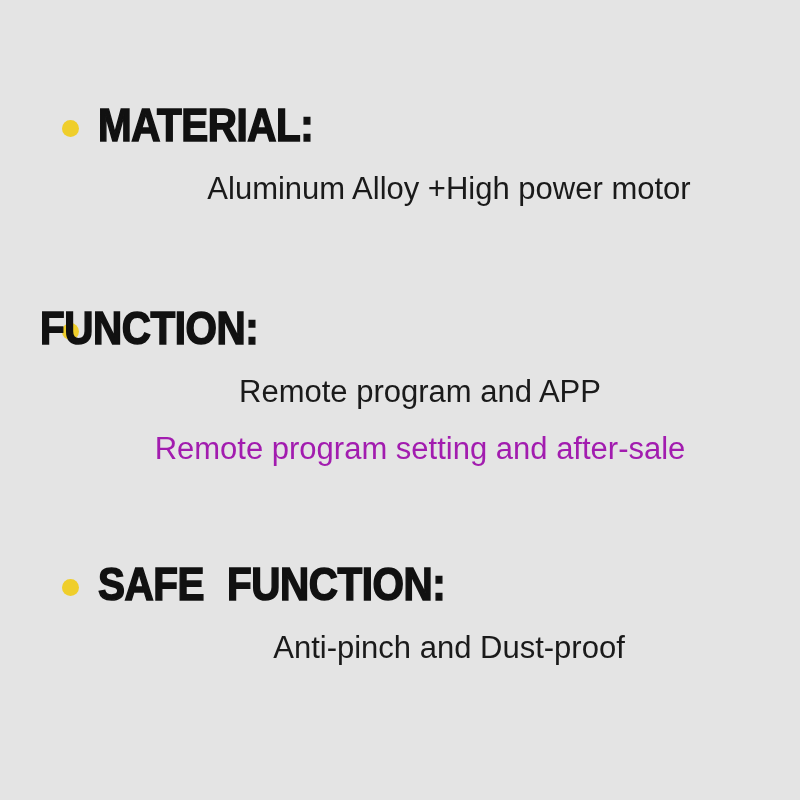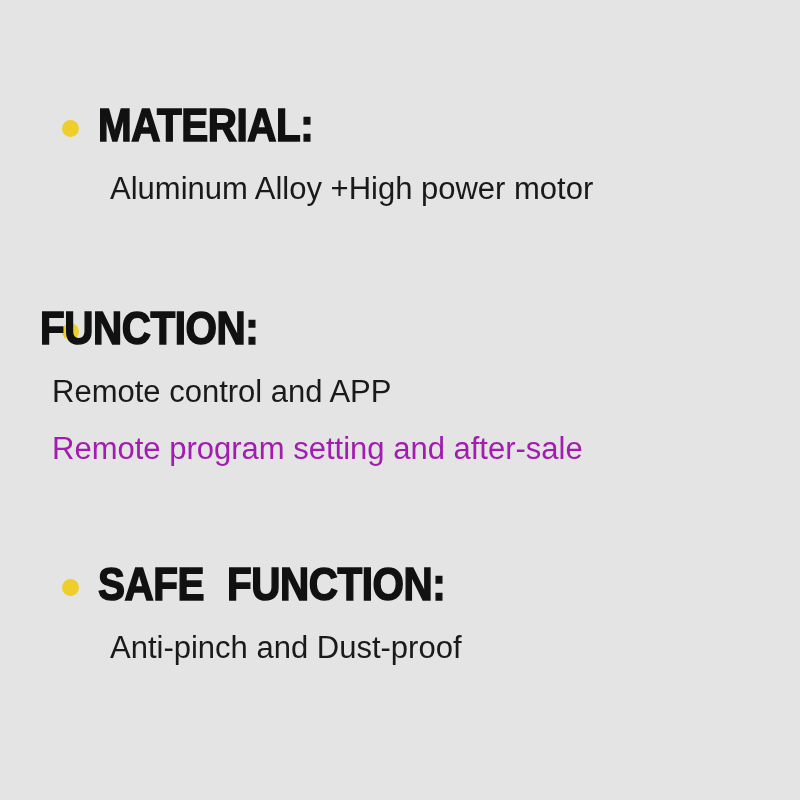--- a/index.html
+++ b/index.html
@@ -49,21 +49,22 @@
     transform-origin: left center;
     white-space: nowrap;
     -webkit-text-stroke: 1.6px #111111;
   }
 
   .section-heading.wide-words {
     word-spacing: 14px;
   }
 
   .section-body {
-    margin: 12px;
+    margin: 2px;
+    text-align: center;
   }
 
   .body-line {
     font-family: "Liberation Sans", sans-serif;
     font-weight: 400;
     font-size: 31px;
     line-height: 57px;
     color: #1a1a1a;
     white-space: nowrap;
     margin: 0;
@@ -96,21 +97,21 @@
     <h2 class="section-heading">MATERIAL:</h2>
     <div class="section-body">
       <p class="body-line">Aluminum Alloy +High power motor</p>
     </div>
   </section>
 
   <section class="spec-section" id="section-function">
     <span class="bullet-dot"></span>
     <h2 class="section-heading">FUNCTION:</h2>
     <div class="section-body">
-      <p class="body-line">Remote control and APP</p>
+      <p class="body-line">Remote program and APP</p>
       <p class="body-line accent">Remote program setting and after-sale</p>
     </div>
   </section>
 
   <section class="spec-section" id="section-safe">
     <span class="bullet-dot"></span>
     <h2 class="section-heading wide-words">SAFE FUNCTION:</h2>
     <div class="section-body">
       <p class="body-line">Anti-pinch and Dust-proof</p>
     </div>

